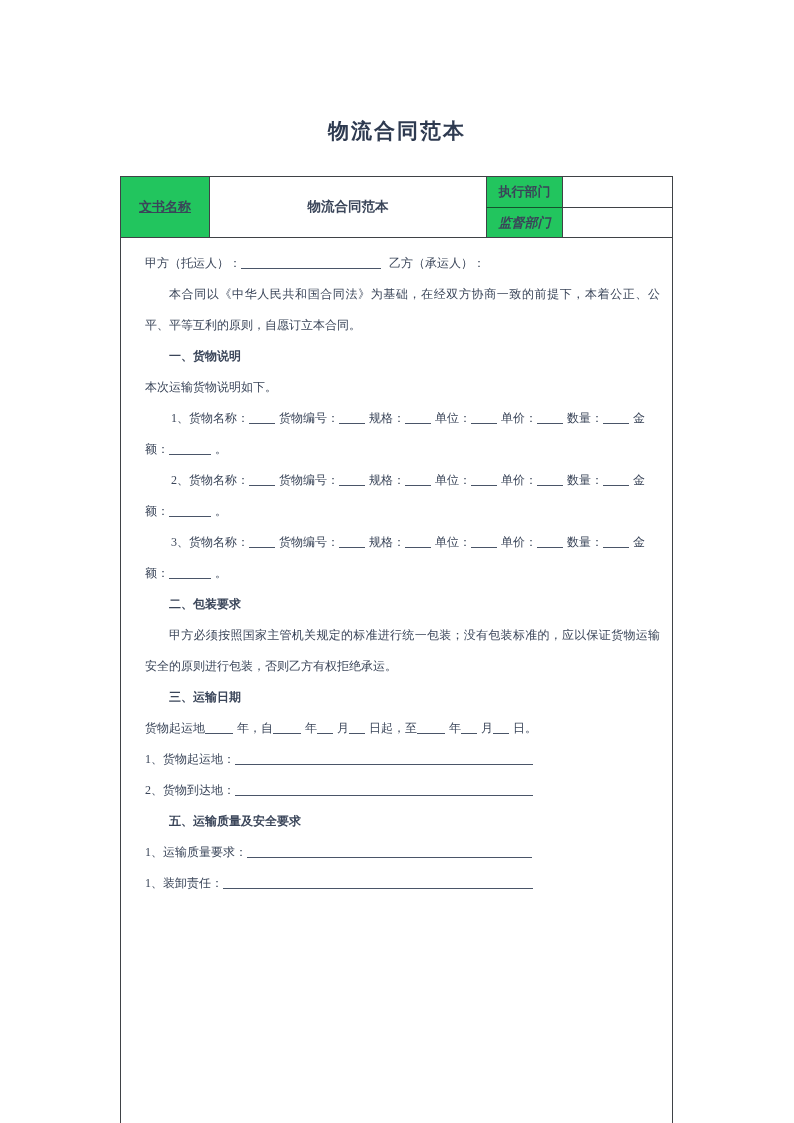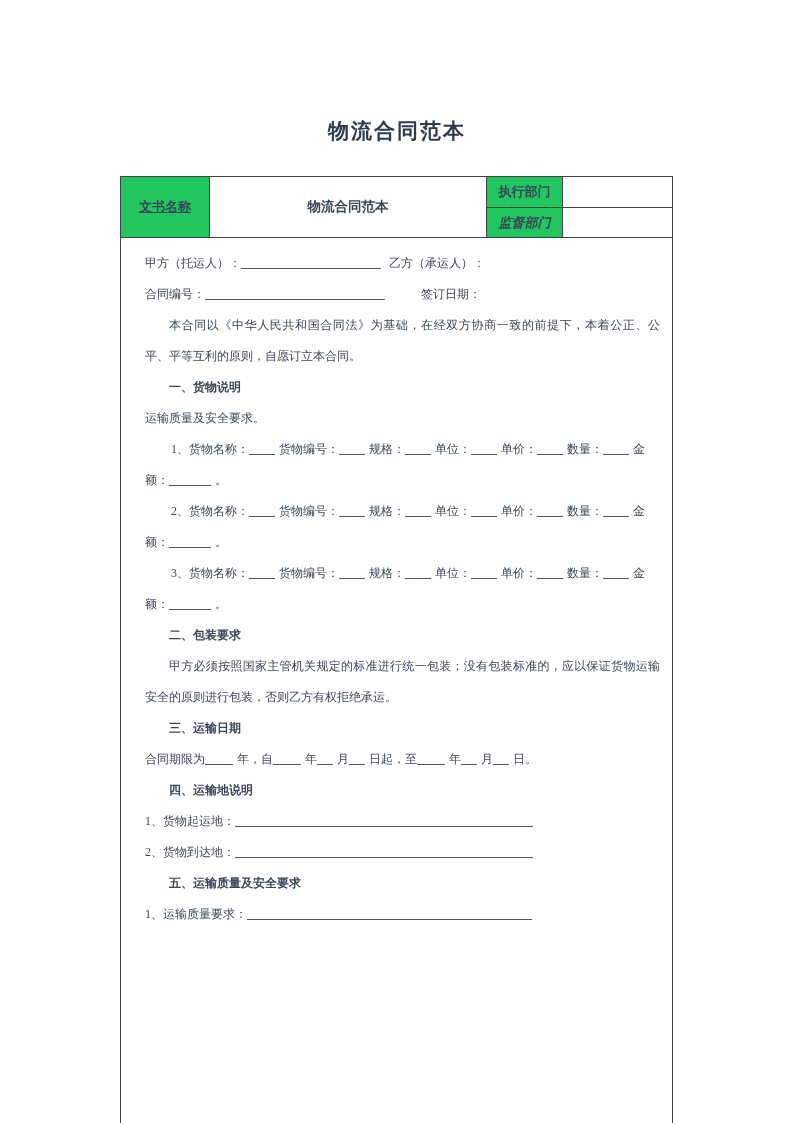--- a/index.html
+++ b/index.html
@@ -87,31 +87,25 @@
 
   <div class="doc-body">
 
     <div class="ln">
       <span>甲方（托运人）：</span>
       <span class="bl w140"></span>
       <span class="gap8">乙方（承运人）：</span>
       <span class="bl grow"></span>
     </div>
 
-    <div class="ln">
-      <span>合同编号：</span>
-      <span class="bl w180"></span>
-      <span class="gap36">签订日期：</span>
-      <span class="bl grow"></span>
-    </div>
 
     <div class="para">本合同以《中华人民共和国合同法》为基础，在经双方协商一致的前提下，本着公正、公平、平等互利的原则，自愿订立本合同。</div>
 
     <div class="hd">一、货物说明</div>
-    <div>运输质量及安全要求。</div>
+    <div>本次运输货物说明如下。</div>
 
     <div class="ln ind">
       <span>1、</span>
       <span>货物名称：</span>
       <span class="bl w26 mr"></span>
       <span>货物编号：</span>
       <span class="bl w26 mr"></span>
       <span>规格：</span>
       <span class="bl w26 mr"></span>
       <span>单位：</span>
@@ -170,48 +164,51 @@
       <span>额：</span>
       <span class="bl w42 mr"></span>
       <span>。</span>
     </div>
 
     <div class="hd">二、包装要求</div>
     <div class="para">甲方必须按照国家主管机关规定的标准进行统一包装；没有包装标准的，应以保证货物运输安全的原则进行包装，否则乙方有权拒绝承运。</div>
 
     <div class="hd">三、运输日期</div>
     <div class="ln">
-      <span>合同期限为</span>
+      <span>货物起运地</span>
       <span class="bl w28 mr"></span>
       <span>年，自</span>
       <span class="bl w28 mr"></span>
       <span>年</span>
       <span class="bl w16 mr"></span>
       <span>月</span>
       <span class="bl w16 mr"></span>
       <span>日起，至</span>
       <span class="bl w28 mr"></span>
       <span>年</span>
       <span class="bl w16 mr"></span>
       <span>月</span>
       <span class="bl w16 mr"></span>
       <span>日。</span>
     </div>
 
-    <div class="hd">四、运输地说明</div>
     <div class="ln">
       <span>1、货物起运地：</span>
       <span class="bl w298"></span>
     </div>
     <div class="ln">
       <span>2、货物到达地：</span>
       <span class="bl w298"></span>
     </div>
 
     <div class="hd">五、运输质量及安全要求</div>
     <div class="ln">
       <span>1、运输质量要求：</span>
       <span class="bl w285"></span>
     </div>
 
+    <div class="ln">
+      <span>1、装卸责任：</span>
+      <span class="bl w310"></span>
+    </div>
 
   </div>
 </div>
 
 </body></html>

